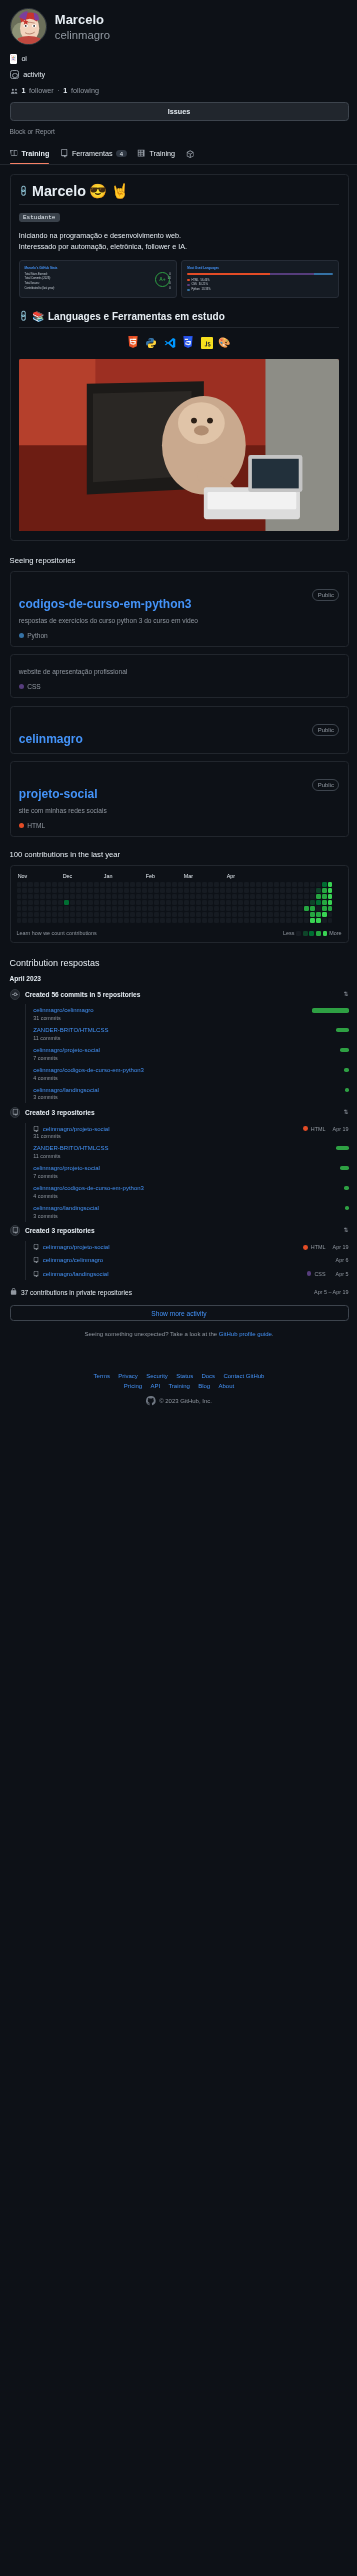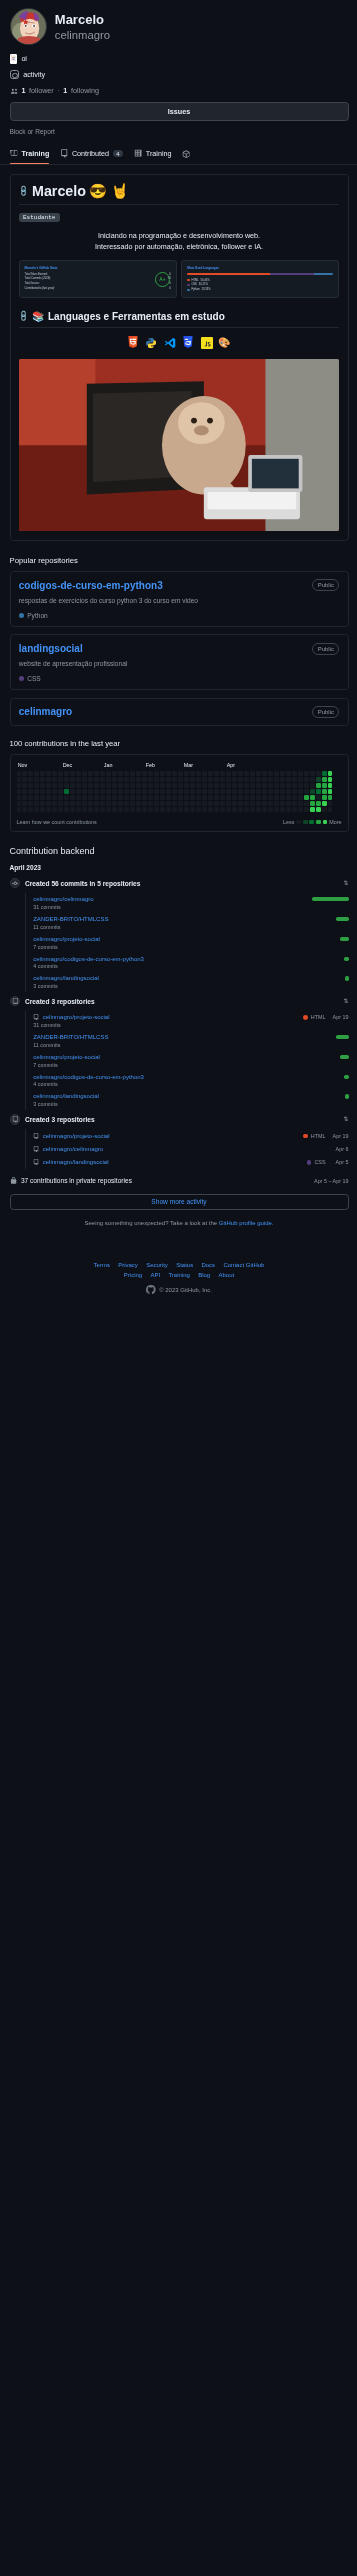--- a/index.html
+++ b/index.html
@@ -71,21 +71,21 @@
   .readme-head .suffix { color: #9198a1; }
   .readme-head .slash { color: #8b949e; }
   .readme-body { padding: 8.3px; }
 
   .md-h1 { display: flex; align-items: center; gap: 3.6px; font-size: 14.3px; font-weight: 700; padding-bottom: 4.8px; border-bottom: 0.6px solid #21262d; }
   .link-ico { color: #8b949e; font-size: 7.7px; transform: rotate(-45deg); display: inline-block; }
   .badge-estudante {
     display: inline-block; margin-top: 7.7px; background: #39414a; color: #e6edf3;
     border-radius: 2.4px; padding: 1.2px 4.2px; font-size: 6px; font-family: "Liberation Mono", monospace;
   }
-  .md-p { margin-top: 7.7px; font-size: 7.2px; line-height: 1.55; color: #e6edf3; text-align: center; }
+  .md-p { margin-top: 7.7px; font-size: 7.2px; line-height: 1.55; color: #e6edf3; }
 
   .stats-row { margin-top: 8.3px; display: flex; gap: 4.8px; }
   .stat-card { flex: 1; background: #151b23; border: 0.6px solid #262c36; border-radius: 3px; padding: 4.2px 4.8px; position: relative; overflow: hidden; }
   .stat-title { font-size: 3px; color: #4493f8; font-weight: 700; margin-bottom: 3px; }
   .stat-line { display: flex; justify-content: space-between; font-size: 2.7px; color: #c9d1d9; margin-bottom: 1.8px; }
   .rank-circle {
     position: absolute; right: 5.4px; top: 50%; margin-top: -7.7px;
     width: 15.5px; height: 15.5px; border-radius: 50%; border: 1.2px solid #2ea043;
     display: flex; align-items: center; justify-content: center;
     font-size: 4.8px; color: #2ea043; font-weight: 700;
@@ -99,21 +99,21 @@
   .tech-row { margin-top: 8.3px; display: flex; justify-content: center; gap: 5.4px; align-items: center; }
   .tech { width: 13px; height: 13px; display: flex; align-items: center; justify-content: center; font-size: 10px; }
 
   .readme-img { margin-top: 9.5px; width: 100%; border-radius: 1.8px; overflow: hidden; display: block; }
   .readme-img svg { display: block; width: 100%; }
 
   
   .sec-title { font-size: 7.7px; font-weight: 400; color: #e6edf3; margin-top: 15.5px; margin-bottom: 6px; }
   .repo-card { border: 0.6px solid #21262d; border-radius: 3.6px; padding: 7.2px 8.3px; margin-bottom: 7.2px; }
   .repo-top { display: flex; align-items: center; justify-content: space-between; gap: 4.8px; }
-  .repo-name { font-size: 10px; font-weight: 700; color: #4493f8; }
+  .repo-name { font-size: 12px; font-weight: 700; color: #4493f8; margin-top: 18px; }
   .pill { border: 0.6px solid #3d444d; border-radius: 6px; font-size: 6px; color: #9198a1; padding: 0 4.2px; line-height: 10px; flex: 0 0 auto; }
   .repo-desc { margin-top: 4.2px; font-size: 6.6px; color: #9198a1; line-height: 1.5; }
   .repo-lang { margin-top: 6.6px; display: flex; align-items: center; gap: 3px; font-size: 6.6px; color: #9198a1; }
   .repo-lang .lang-dot { width: 5.4px; height: 5.4px; }
 
   
   .contrib-title { font-size: 7.7px; color: #e6edf3; margin-top: 13px; margin-bottom: 6px; }
   .contrib-card { border: 0.6px solid #21262d; border-radius: 3.6px; padding: 7.2px 6px 6px 6px; }
   .months { display: flex; font-size: 5.4px; color: #e6edf3; padding-left: 1.2px; }
   .months span { flex: 0 0 auto; }
@@ -227,21 +227,21 @@
   <div class="tab active">
     <svg width="8.3" height="8.3" viewBox="0 0 16 16">
       <path d="M0 2.75A.75.75 0 0 1 .75 2h4a2.5 2.5 0 0 1 2.25 1.4A2.5 2.5 0 0 1 9.25 2h4a.75.75 0 0 1 .75.75v9.5a.75.75 0 0 1-.75.75h-4a1.5 1.5 0 0 0-1.06.44L8 13.5l-.19-.06A1.5 1.5 0 0 0 6.75 13h-4a.75.75 0 0 1-.75-.75ZM7.25 4.5a1.25 1.25 0 0 0-1.25-1h-3.5v8h3.5c.45 0 .88.12 1.25.33Zm1.5 7.33c.37-.21.8-.33 1.25-.33h3.5v-8h-3.5a1.25 1.25 0 0 0-1.25 1Z"></path>
     </svg>
     <span>Training</span>
   </div>
   <div class="tab">
     <svg width="8.3" height="8.3" viewBox="0 0 16 16">
       <path d="M2 2.5A2.5 2.5 0 0 1 4.5 0h8.75a.75.75 0 0 1 .75.75v12.5a.75.75 0 0 1-.75.75h-2.5v2.5l-1.5-1.2-1.5 1.2V14H4.5A2.5 2.5 0 0 1 2 11.5Zm1.5 0v9h9V1.5H4.5a1 1 0 0 0-1 1Z"></path>
     </svg>
-    <span>Contributed</span>
+    <span>Ferramentas</span>
     <span class="counter">4</span>
   </div>
   <div class="tab">
     <svg width="8.3" height="8.3" viewBox="0 0 16 16">
       <path d="M1.5 1.5h13v13h-13Zm1.5 1.5v2.5h3.5V3Zm5 0v2.5h3.5V3Zm-5 4v2h3.5V7Zm5 0v2h3.5V7Zm-5 3.5V13h3.5v-2.5Zm5 0V13h3.5v-2.5Z"></path>
     </svg>
     <span>Training</span>
   </div>
   <div class="tab">
     <svg width="8.3" height="8.3" viewBox="0 0 16 16">
@@ -378,53 +378,60 @@
           <rect x="150" y="104" width="78" height="26" rx="2" fill="#dcdcdc"></rect>
           <rect x="153" y="108" width="72" height="14" rx="1" fill="#f2f2f2"></rect>
           <rect x="186" y="78" width="44" height="30" rx="2" fill="#c4c4c4"></rect>
           <rect x="189" y="81" width="38" height="24" fill="#22303b"></rect>
         </svg>
       </div>
 
     </div>
   </div>
 
-  <div class="sec-title">Popular repositories</div>
+  <div class="sec-title">Seeing repositories</div>
 
   <div class="repo-card">
     <div class="repo-top">
       <span class="repo-name">codigos-de-curso-em-python3</span>
       <span class="pill">Public</span>
     </div>
     <div class="repo-desc">respostas de exercícios do curso python 3 do curso em video</div>
     <div class="repo-lang">
       <span class="lang-dot" style="background:#3572A5"></span>
       <span>Python</span>
     </div>
   </div>
 
   <div class="repo-card">
-    <div class="repo-top">
-      <span class="repo-name">landingsocial</span>
-      <span class="pill">Public</span>
-    </div>
     <div class="repo-desc">website de apresentação profissional</div>
     <div class="repo-lang">
       <span class="lang-dot" style="background:#563d7c"></span>
       <span>CSS</span>
     </div>
   </div>
 
   <div class="repo-card">
     <div class="repo-top">
       <span class="repo-name">celinmagro</span>
       <span class="pill">Public</span>
     </div>
   </div>
 
+  <div class="repo-card">
+    <div class="repo-top">
+      <span class="repo-name">projeto-social</span>
+      <span class="pill">Public</span>
+    </div>
+    <div class="repo-desc">site com minhas redes sociais</div>
+    <div class="repo-lang">
+      <span class="lang-dot" style="background:#e34c26"></span>
+      <span>HTML</span>
+    </div>
+  </div>
 
   <div class="contrib-title">100 contributions in the last year</div>
   <div class="contrib-card">
     <div class="months">
       <span style="width:45px">Nov</span>
       <span style="width:41px">Dec</span>
       <span style="width:42px">Jan</span>
       <span style="width:38px">Feb</span>
       <span style="width:43px">Mar</span>
       <span>Apr</span>
@@ -915,21 +922,21 @@
         <span class="gcell" style="background:#161b22"></span>
         <span class="gcell" style="background:#0e4429"></span>
         <span class="gcell" style="background:#006d32"></span>
         <span class="gcell" style="background:#26a641"></span>
         <span class="gcell" style="background:#39d353"></span>
         <span>More</span>
       </span>
     </div>
   </div>
 
-  <div class="act-title">Contribution backend</div>
+  <div class="act-title">Contribution respostas</div>
   <div class="act-month">April 2023</div>
 
   <div class="act-block">
     <div class="act-icon-box">
       <svg width="6.6" height="6.6" viewBox="0 0 16 16">
           <path d="M11.9 7a4 4 0 0 0-7.8 0H0v2h4.1a4 4 0 0 0 7.8 0H16V7ZM8 10.2A2.2 2.2 0 1 1 8 5.8a2.2 2.2 0 0 1 0 4.4Z"></path>
         </svg>
     </div>
     <div class="act-head">
       <span class="act-head-title">Created 56 commits in 5 repositories</span>

